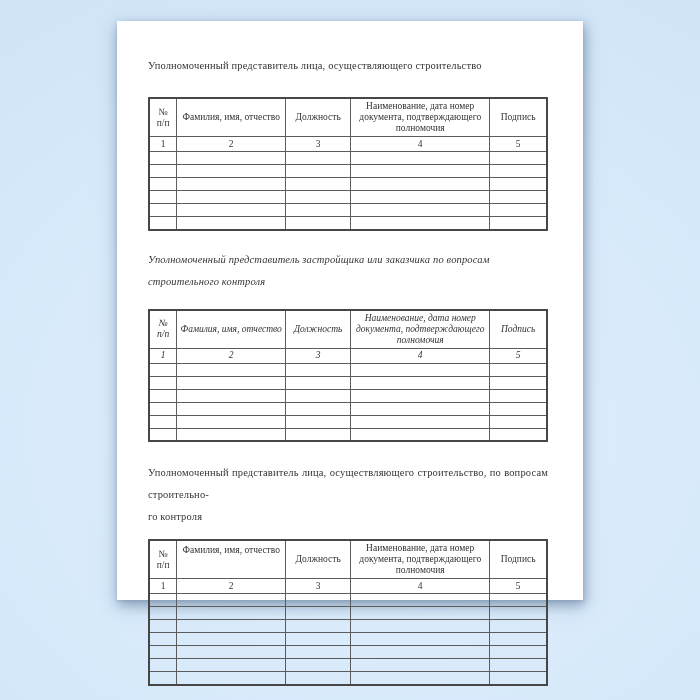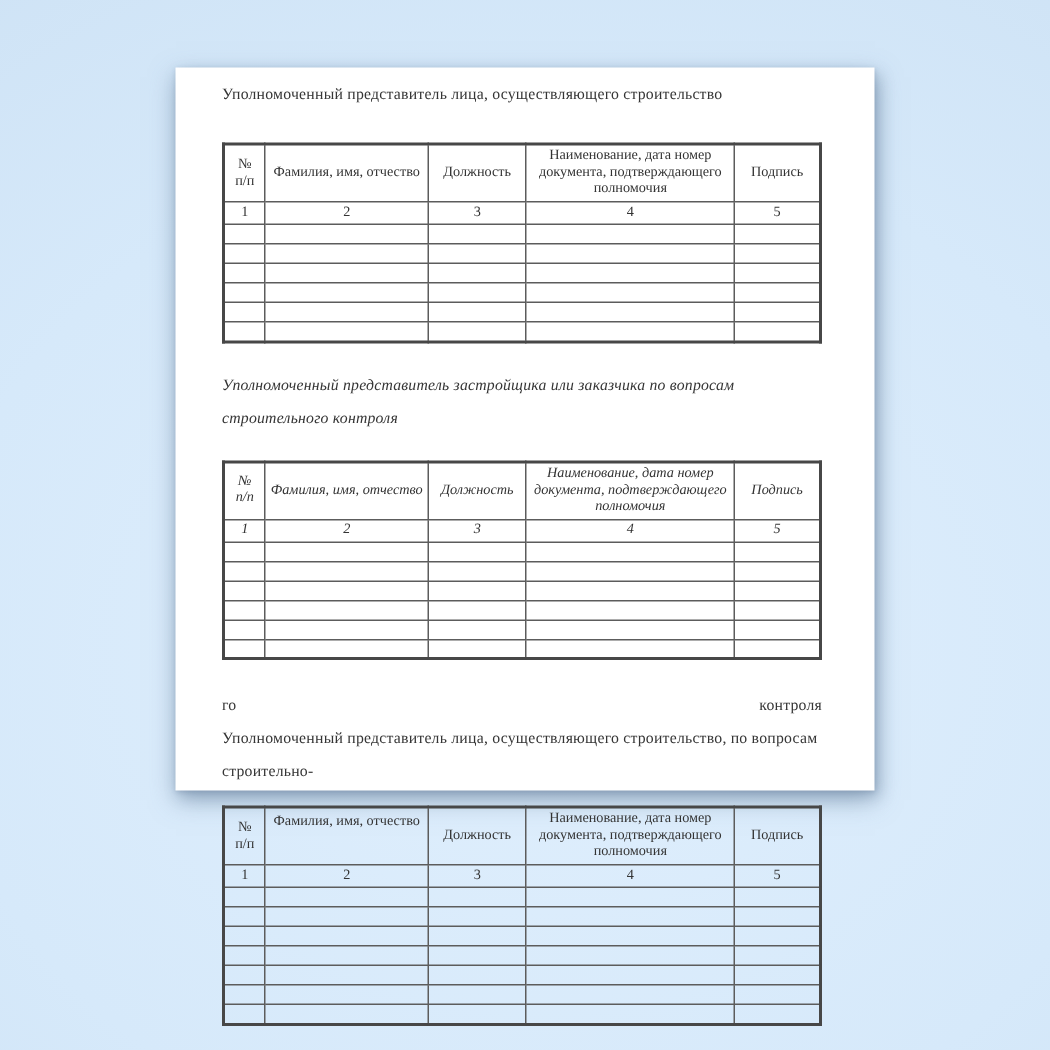--- a/index.html
+++ b/index.html
@@ -12,30 +12,29 @@
   body {
     background:
       radial-gradient(ellipse 130% 110% at 52% 62%, #e0effd 0%, #d6e9fa 45%, #cbe0f3 85%, #c4daf0 100%);
     font-family: "Liberation Serif", "DejaVu Serif", serif;
   }
   .page {
     position: absolute;
     left: 117px;
     top: 21px;
     width: 466px;
-    height: 482px;
+    height: 579px;
     box-sizing: border-box;
-    padding: 8px 35px 0 31px;
+    padding: 34px 35px 0 31px;
     background: #ffffff;
     box-shadow:
       0 6px 16px rgba(96, 122, 152, 0.50),
       3px 4px 9px rgba(104, 128, 158, 0.35),
       0 1px 3px rgba(104, 128, 158, 0.30);
     color: #343434;
-    margin-top: 24px;
   }
   .doc-section { margin: 0 0 18px 0; }
   .doc-section:nth-of-type(2) { margin-bottom: 20px; font-style: italic; }
   .doc-section:nth-of-type(3) { margin-bottom: 0; }
 
   .section-heading {
     font-size: 10.5px;
     line-height: 22px;
     letter-spacing: 0.15px;
     color: #353535;
@@ -228,22 +227,22 @@
             <td class="col-position"></td>
             <td class="col-document"></td>
             <td class="col-signature"></td>
           </tr>
         </tbody>
     </table>
   </section>
 
   <section class="doc-section">
     <div class="section-heading">
+        <div class="heading-line">Уполномоченный представитель лица, осуществляющего строительство, по вопросам строительно-</div>
         <div class="heading-line">го контроля</div>
-        <div class="heading-line">Уполномоченный представитель лица, осуществляющего строительство, по вопросам строительно-</div>
       </div>
     <table class="rep-table">
       <thead>
         <tr class="header-row">
             <th class="col-row-number">№<br>п/п</th>
             <th class="col-full-name valign-top">Фамилия, имя, отчество</th>
             <th class="col-position">Должность</th>
             <th class="col-document">Наименование, дата номер<br>документа, подтверждающего<br>полномочия</th>
             <th class="col-signature">Подпись</th>
           </tr>

